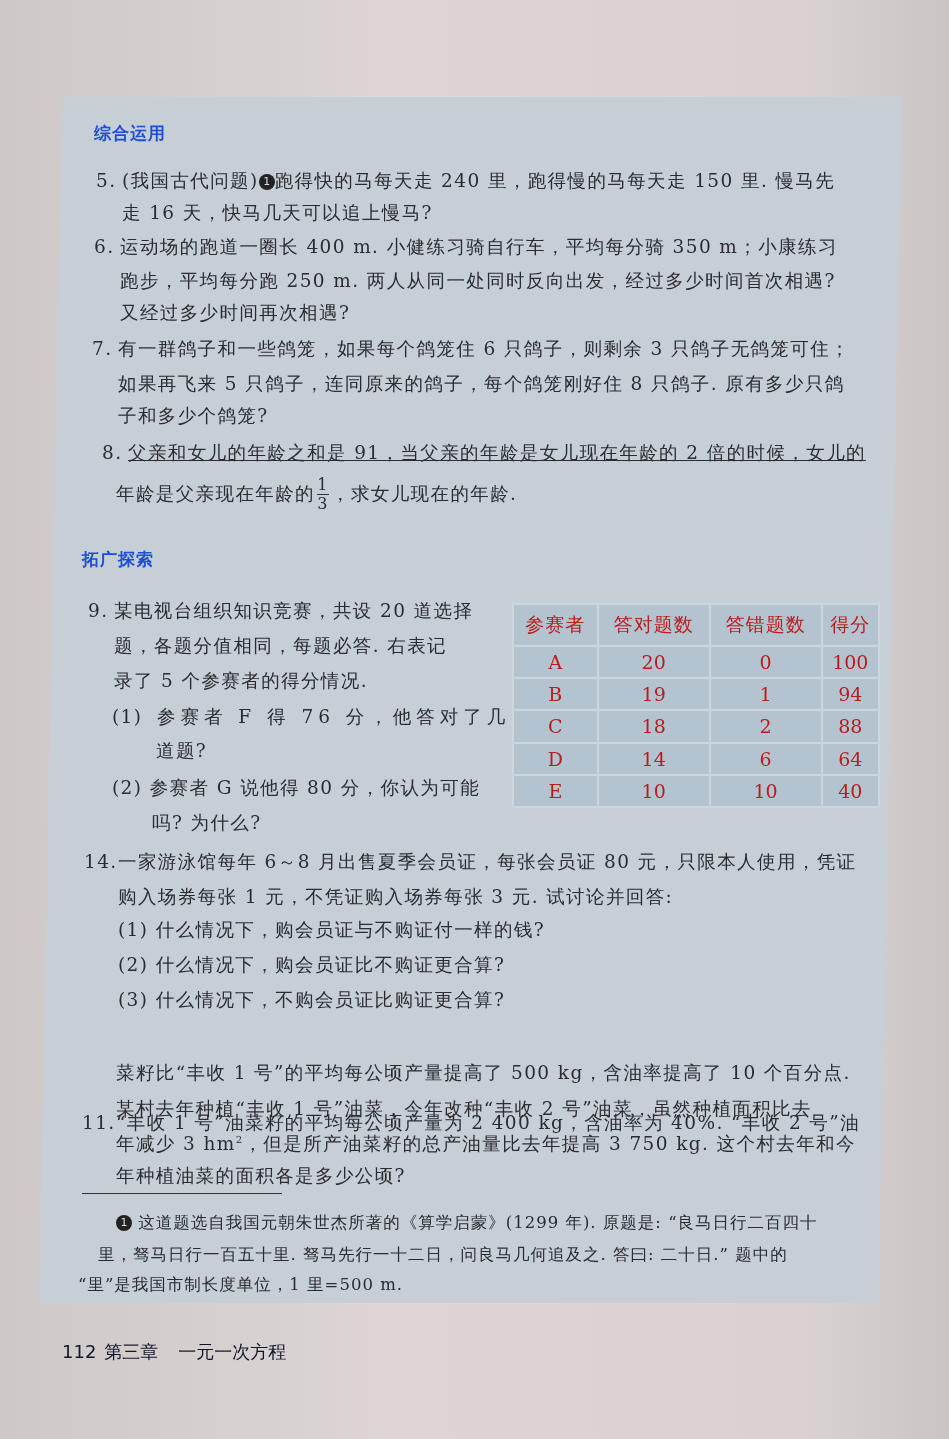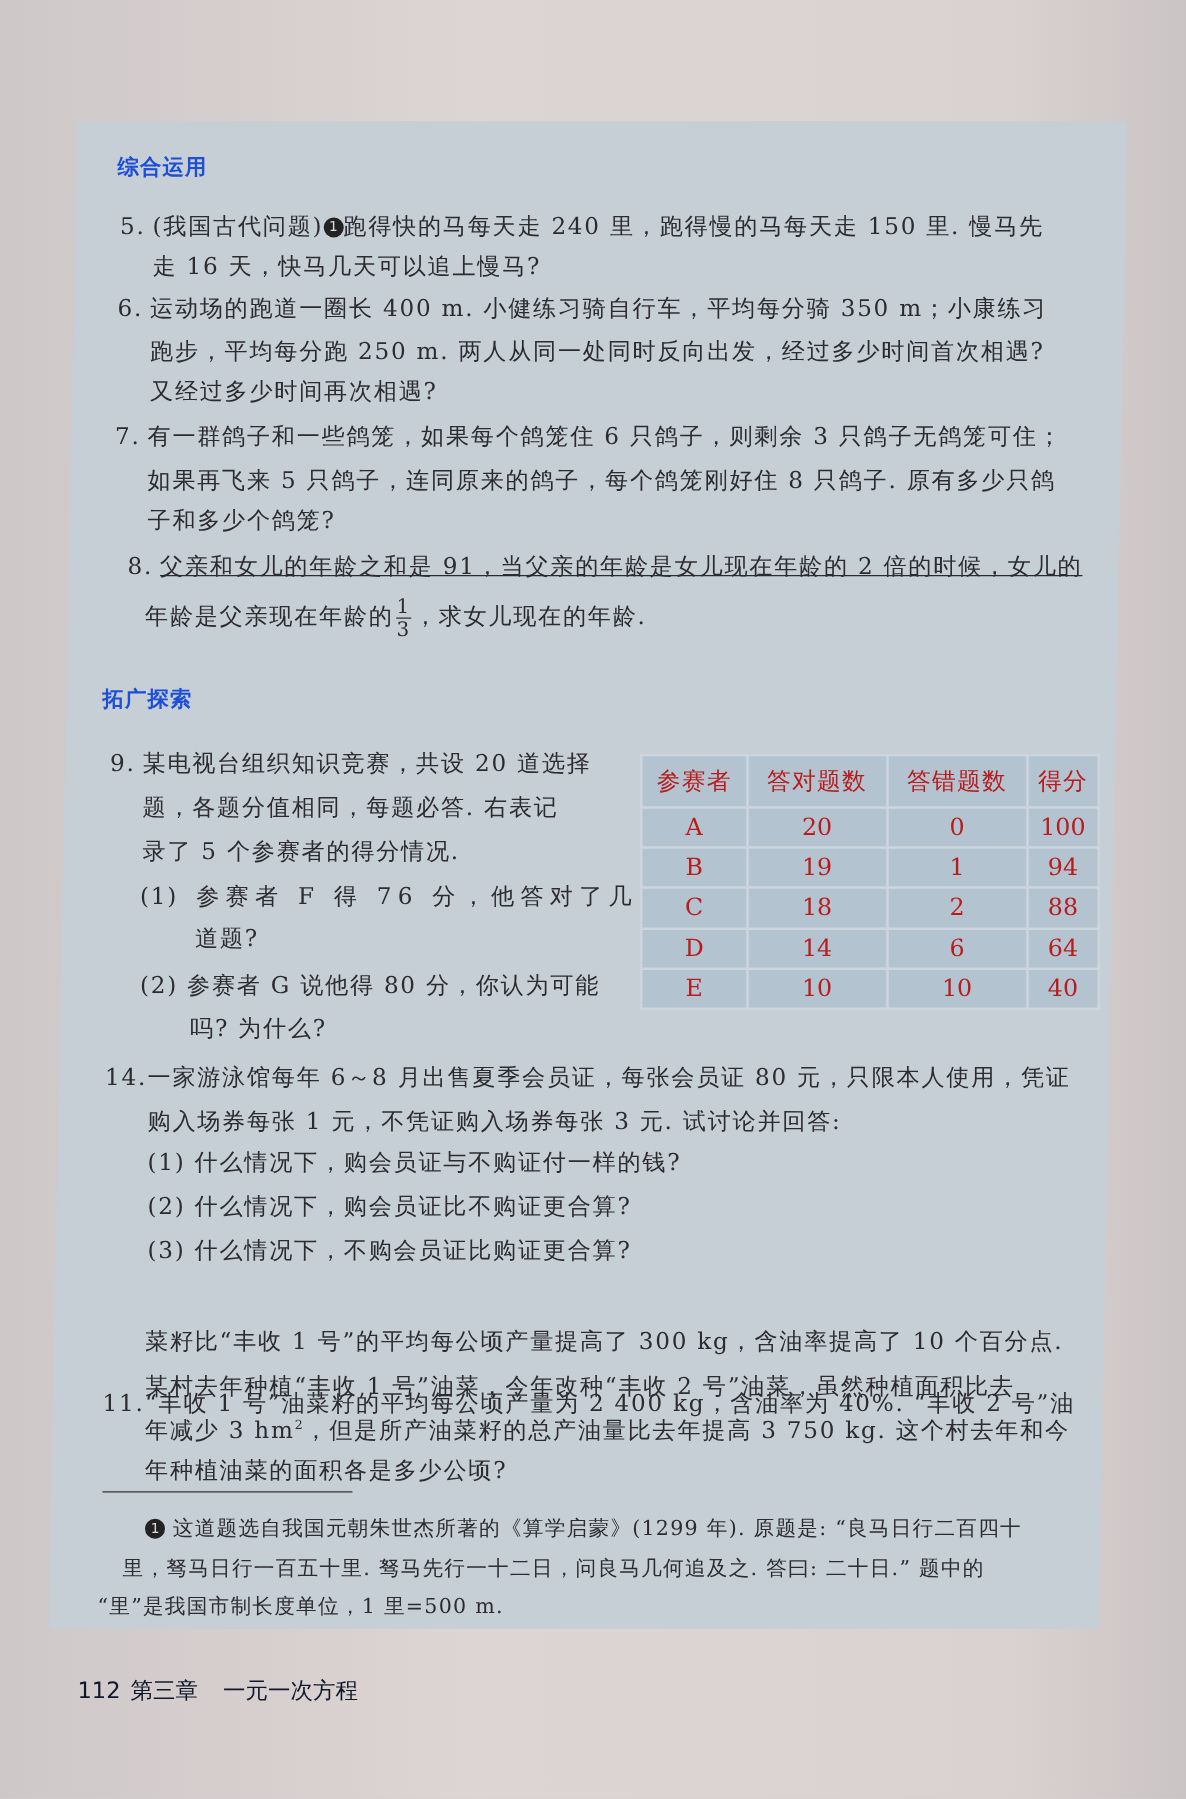--- a/index.html
+++ b/index.html
@@ -166,21 +166,21 @@
   <span class="num" style="width:34px;">14.</span><span>一家游泳馆每年 6～8 月出售夏季会员证，每张会员证 80 元，只限本人使用，凭证</span>
 </div>
 <div class="line" style="left:118px; top:884px;">购入场券每张 1 元，不凭证购入场券每张 3 元. 试讨论并回答:</div>
 <div class="line" style="left:118px; top:917px;">(1) 什么情况下，购会员证与不购证付一样的钱?</div>
 <div class="line" style="left:118px; top:952px;">(2) 什么情况下，购会员证比不购证更合算?</div>
 <div class="line" style="left:118px; top:987px;">(3) 什么情况下，不购会员证比购证更合算?</div>
 
 <div class="line" style="left:82px; top:1074px;margin-top:36px;">
   <span class="num" style="width:34px;">11.</span><span>“丰收 1 号”油菜籽的平均每公顷产量为 2 400 kg，含油率为 40%. “丰收 2 号”油</span>
 </div>
-<div class="line" style="left:116px; top:1060px;">菜籽比“丰收 1 号”的平均每公顷产量提高了 300 kg，含油率提高了 10 个百分点.</div>
+<div class="line" style="left:116px; top:1060px;">菜籽比“丰收 1 号”的平均每公顷产量提高了 500 kg，含油率提高了 10 个百分点.</div>
 <div class="line" style="left:116px; top:1096px;">某村去年种植“丰收 1 号”油菜，今年改种“丰收 2 号”油菜，虽然种植面积比去</div>
 <div class="line" style="left:116px; top:1131px;">
   <span>年减少 3 hm</span><sup>2</sup><span>，但是所产油菜籽的总产油量比去年提高 3 750 kg. 这个村去年和今</span>
 </div>
 <div class="line" style="left:116px; top:1163px;">年种植油菜的面积各是多少公顷?</div>
 
 <div class="rule"></div>
 <div class="line note" style="left:116px; top:1212px;">
   <span class="circ">1</span>&nbsp;<span>这道题选自我国元朝朱世杰所著的《算学启蒙》(1299 年). 原题是: “良马日行二百四十</span>
 </div>

